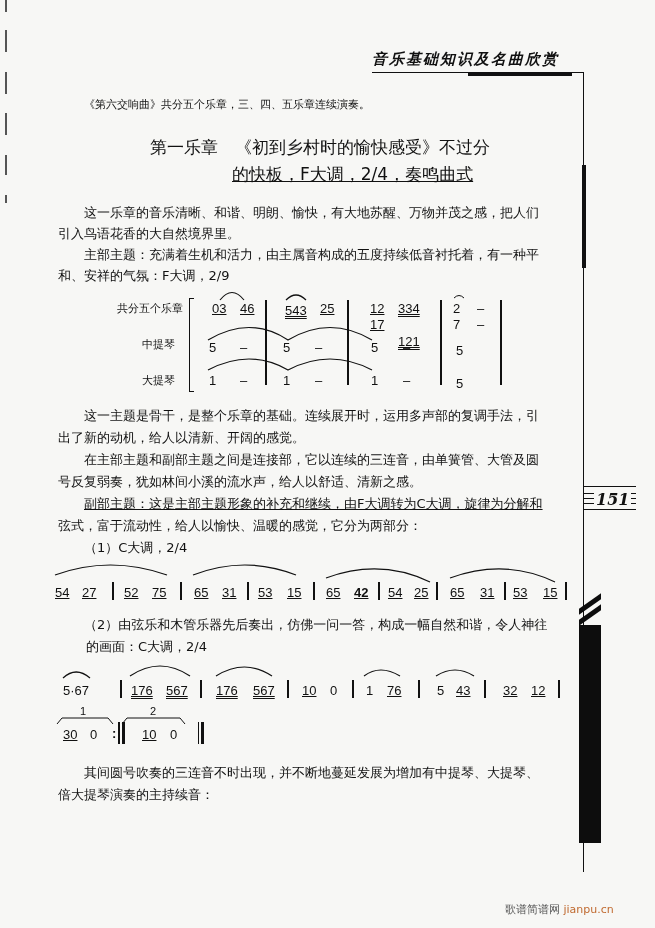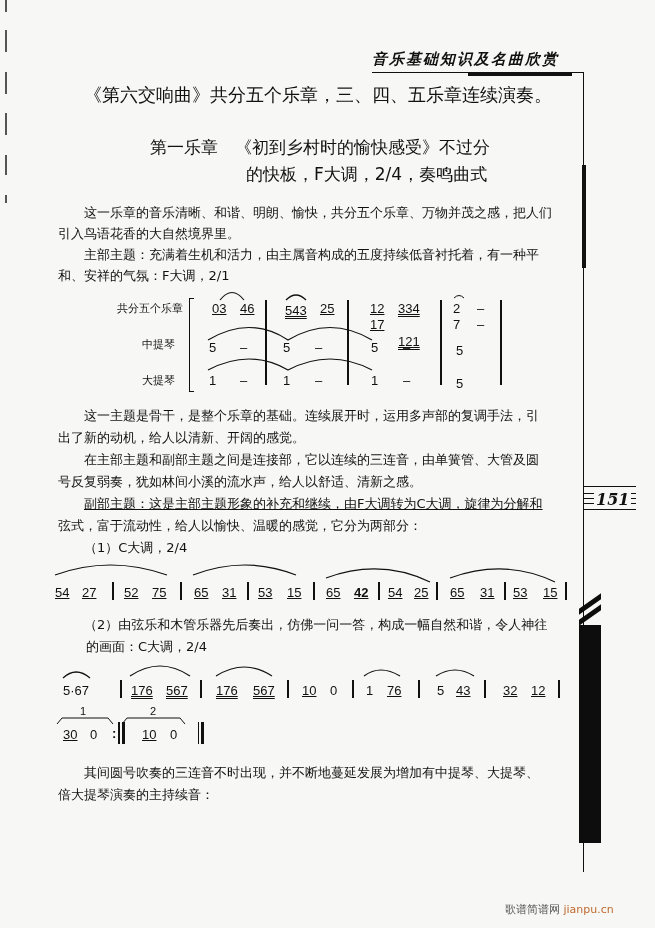--- a/index.html
+++ b/index.html
@@ -51,29 +51,29 @@
   <div class="lines" style="top:14px;"></div>
   <div class="lines" style="top:19px;"></div>
   <div class="lines" style="top:25px;"></div>
   <div class="num">151</div>
 </div>
 
 <div class="stripe" style="top:601px;"></div>
 <div class="stripe" style="top:612px;"></div>
 <div class="bottom-bar"></div>
 
-<div class="para" style="left:84px;top:84px;font-size:18px;">《第六交响曲》共分五个乐章，三、四、五乐章连续演奏。</div>
+<div class="para" style="left:84px;top:94px;font-size:11px;">《第六交响曲》共分五个乐章，三、四、五乐章连续演奏。</div>
 
 <div class="h2" style="left:150px;top:136px;">第一乐章　《初到乡村时的愉快感受》不过分</div>
-<div class="h2" style="left:246px;top:163px;">的快板，F大调，2/4，奏鸣曲式</div>
-
-<div class="para" style="left:84px;top:202px;">这一乐章的音乐清晰、和谐、明朗、愉快，共分五个乐章、万物并茂之感，把人们</div>
+<div class="h2" style="left:232px;top:163px;text-decoration:underline;">的快板，F大调，2/4，奏鸣曲式</div>
+
+<div class="para" style="left:84px;top:202px;">这一乐章的音乐清晰、和谐、明朗、愉快，有大地苏醒、万物并茂之感，把人们</div>
 <div class="para" style="left:58px;top:223px;">引入鸟语花香的大自然境界里。</div>
 <div class="para" style="left:84px;top:244px;">主部主题：充满着生机和活力，由主属音构成的五度持续低音衬托着，有一种平</div>
-<div class="para" style="left:58px;top:265px;">和、安祥的气氛：F大调，2/1</div>
+<div class="para" style="left:58px;top:265px;">和、安祥的气氛：F大调，2/9</div>
 
 <div>
   <div class="label" style="left:117px;top:301px;">共分五个乐章</div>
   <div class="label" style="left:142px;top:337px;">中提琴</div>
   <div class="label" style="left:142px;top:373px;">大提琴</div>
 
   <div class="abs" style="left:189px;top:298px;width:4px;height:92px;border:1px solid #111;border-right:none;"></div>
   <div class="barline" style="left:265px;top:300px;height:85px;"></div>
   <div class="barline" style="left:347px;top:300px;height:85px;"></div>
   <div class="barline" style="left:440px;top:300px;height:85px;"></div>

